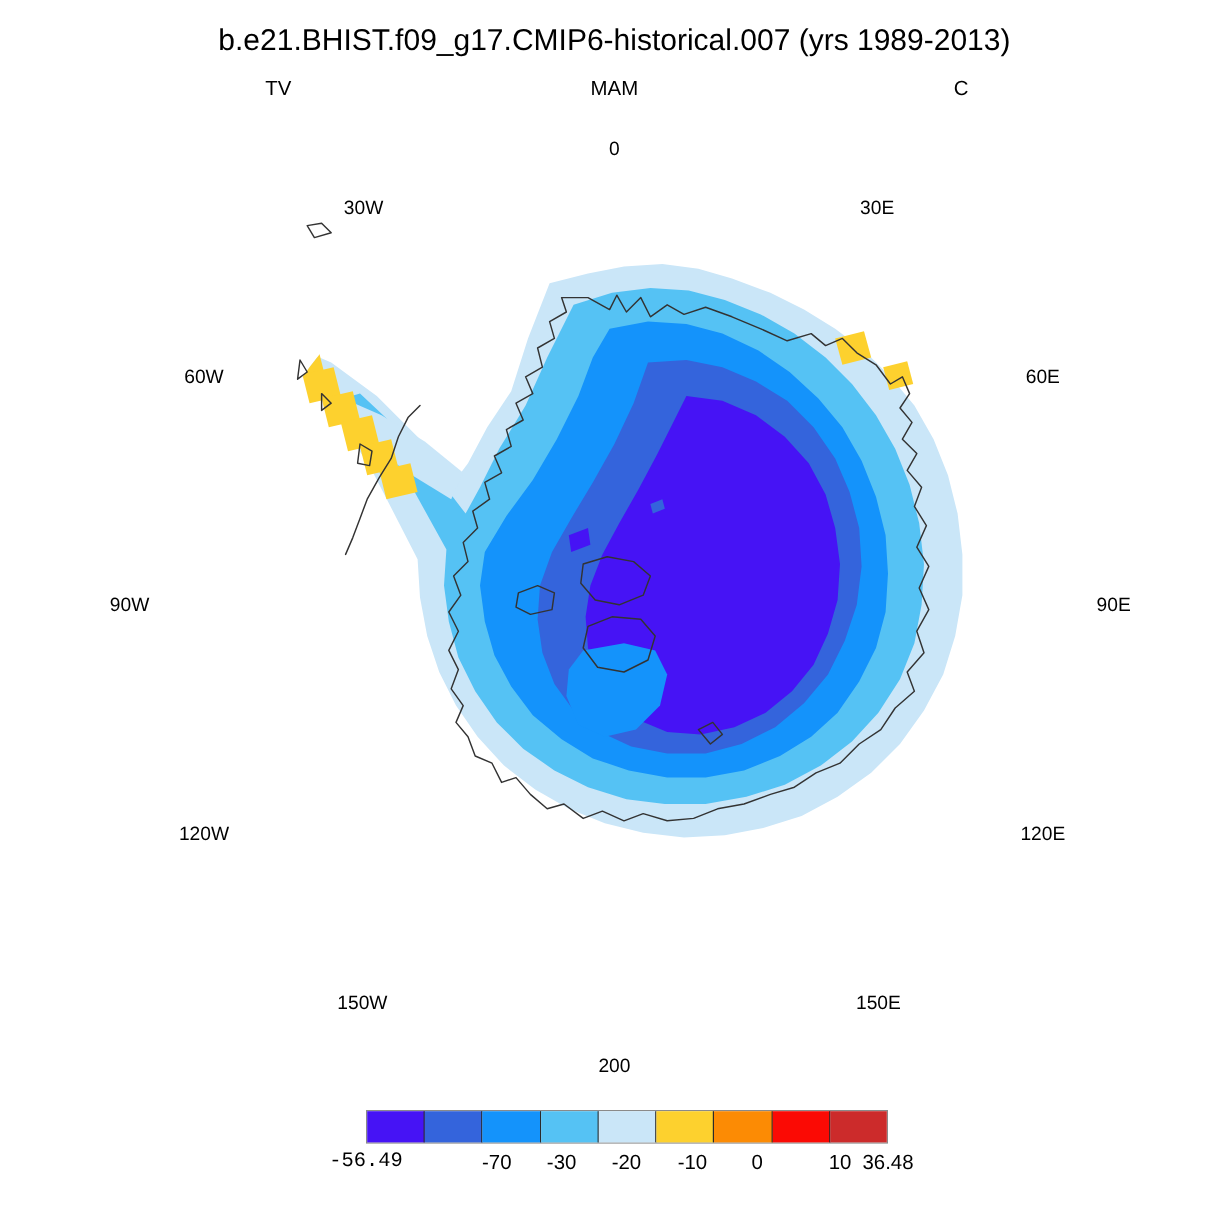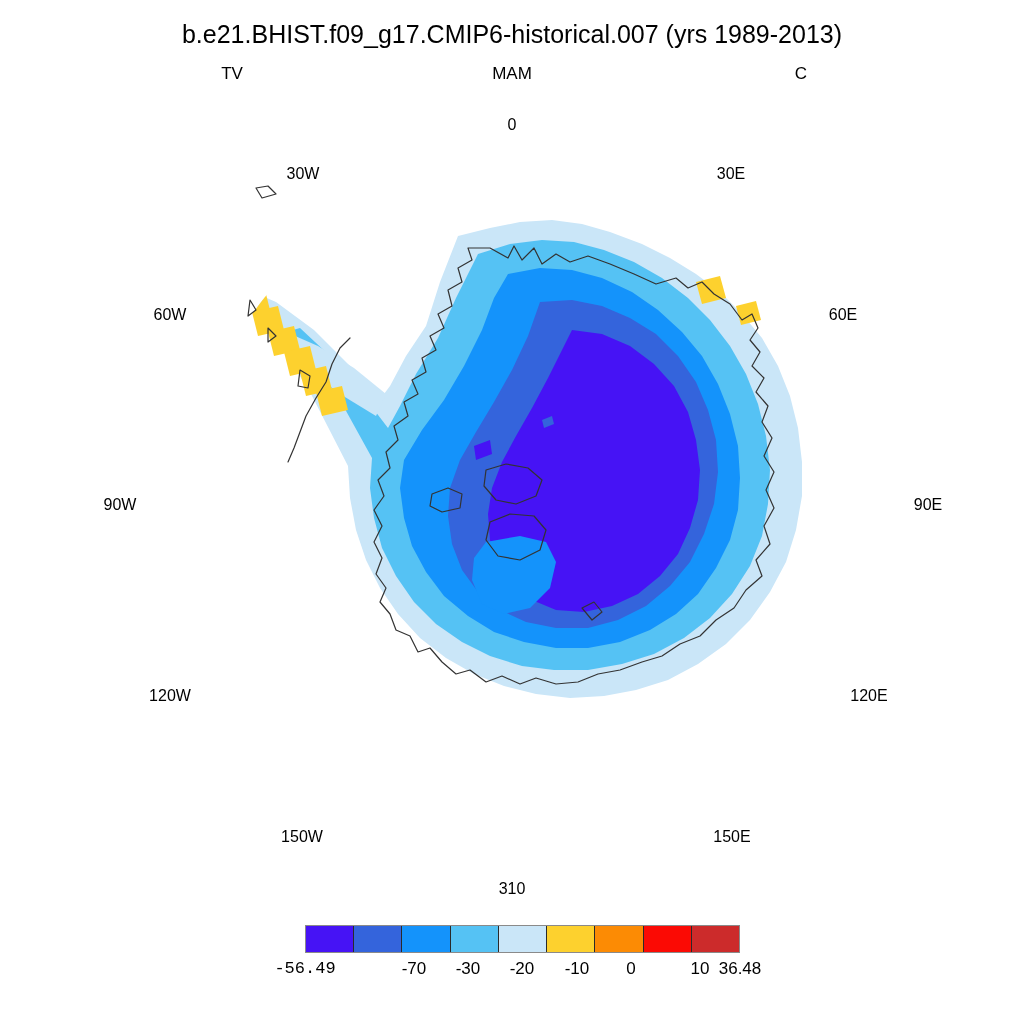--- a/index.html
+++ b/index.html
@@ -37,28 +37,28 @@
 
   <div class="txt ctr sub" id="sub-var">TV</div>
   <div class="txt ctr sub" id="sub-season">MAM</div>
   <div class="txt ctr sub" id="sub-units">C</div>
 
   <div id="lon-labels">
       <div class="txt ctr lon" style="left: 512px; top: 116px;">0</div>
       <div class="txt ctr lon" style="left: 303px; top: 165px;">30W</div>
       <div class="txt ctr lon" style="left: 731px; top: 165px;">30E</div>
       <div class="txt ctr lon" style="left: 170px; top: 306px;">60W</div>
-      <div class="txt ctr lon" style="left: 843px; top: 306px;">60E</div>
-      <div class="txt ctr lon" style="left: 120px; top: 496px;">90W</div>
+      <div class="txt ctr lon" style="left: 869px; top: 306px;">60E</div>
+      <div class="txt ctr lon" style="left: 108px; top: 496px;">90W</div>
       <div class="txt ctr lon" style="left: 928px; top: 496px;">90E</div>
       <div class="txt ctr lon" style="left: 170px; top: 687px;">120W</div>
       <div class="txt ctr lon" style="left: 869px; top: 687px;">120E</div>
       <div class="txt ctr lon" style="left: 302px; top: 828px;">150W</div>
       <div class="txt ctr lon" style="left: 732px; top: 828px;">150E</div>
-      <div class="txt ctr lon" style="left: 512px; top: 880px;">310</div>
+      <div class="txt ctr lon" style="left: 512px; top: 880px;">200</div>
     </div>
 
   <div id="map-wrap">
     <svg id="map-svg" viewBox="0 0 660 660">
       <defs>
         <clipPath id="disc">
             <circle cx="330" cy="330" r="326"></circle>
           </clipPath>
       </defs>
 

